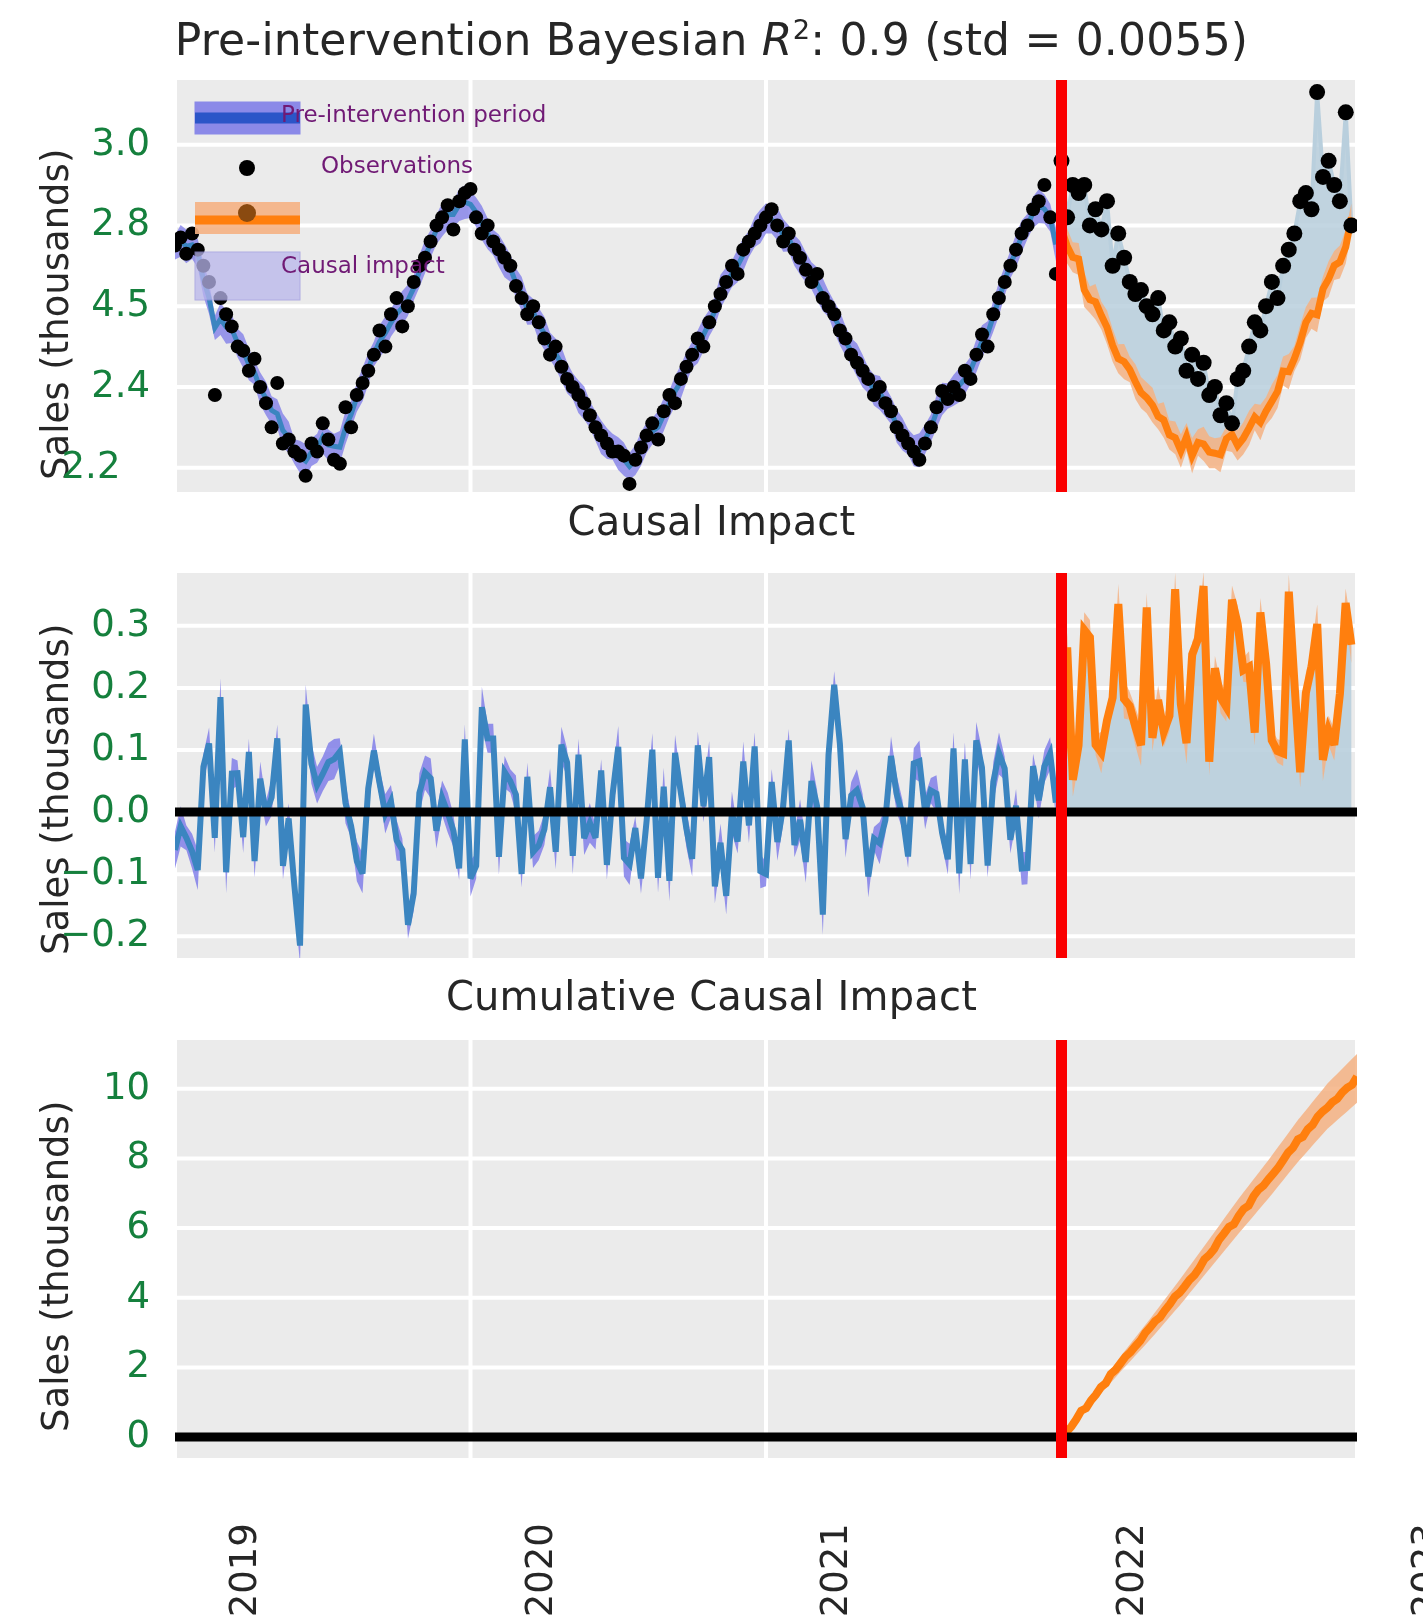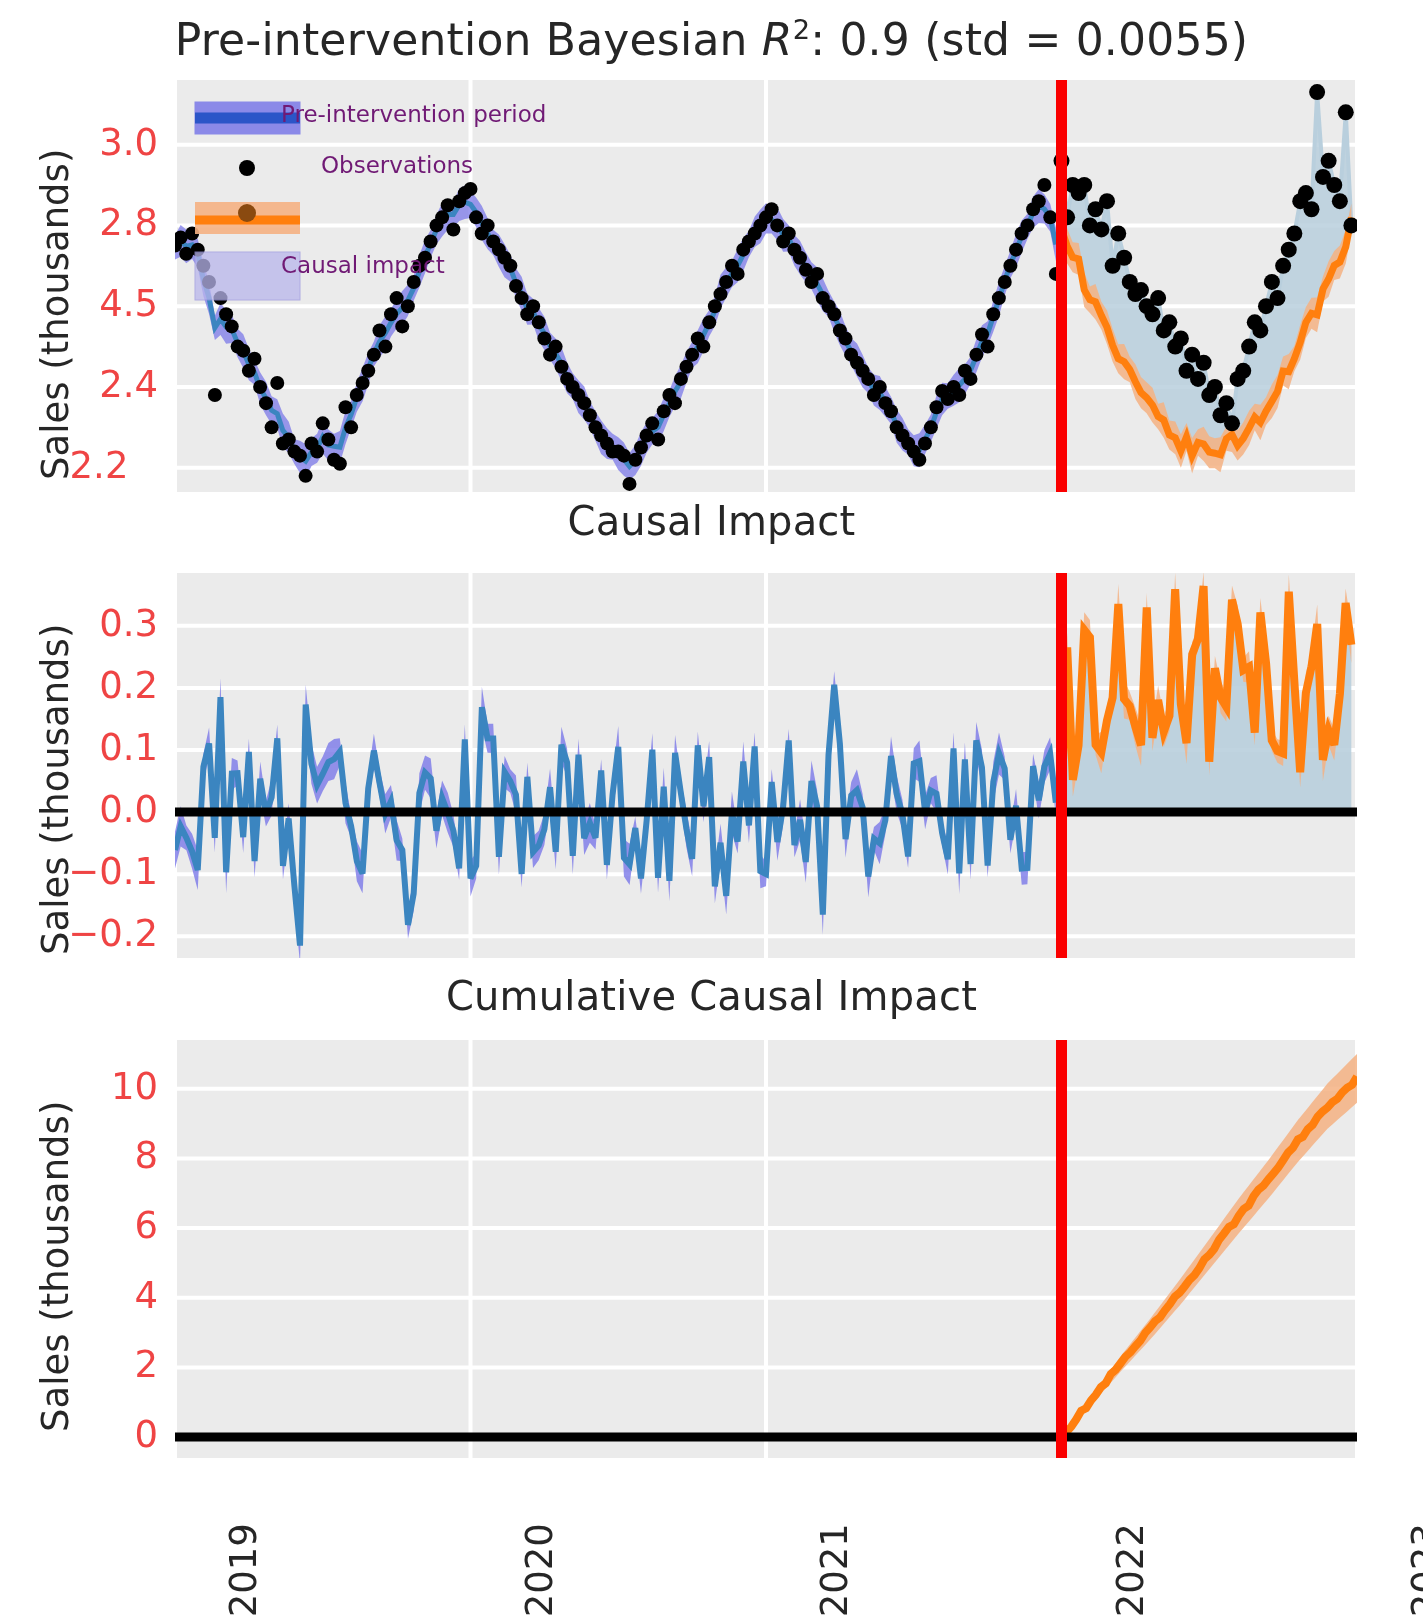--- a/index.html
+++ b/index.html
@@ -11,22 +11,22 @@
     white-space:nowrap;
   }
   .main-title{font-size:44px;}
   .sup{font-size:0.62em;vertical-align:super;}
   .ital{font-style:italic;}
   .ylabel{
     position:absolute;color:#262626;font-size:37px;white-space:nowrap;
     transform-origin:0 0;transform:rotate(-90deg);
   }
   .ytick{
-    position:absolute;color:#ef4444;font-size:37px;text-align:right;
-    white-space:nowrap;right:0;
+    position:absolute;color:#15803d;font-size:37px;text-align:right;
+    white-space:nowrap;right:8px;
   }
   .yticks-wrap{position:absolute;width:118px;}
   .xtick{
     position:absolute;color:#262626;font-size:37px;white-space:nowrap;
     transform-origin:50% 0;transform:rotate(-90deg) translate(-100%,0);
   }
   .plotsvg{position:absolute;display:block;}
   .legend-txt{
     position:absolute;color:#701a75;font-size:23px;white-space:nowrap;
   }

